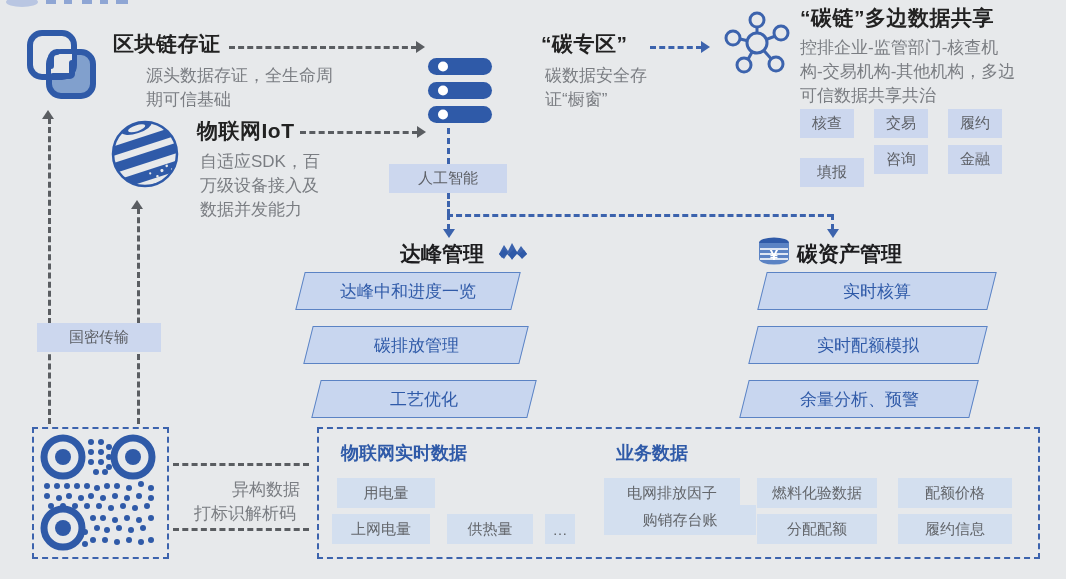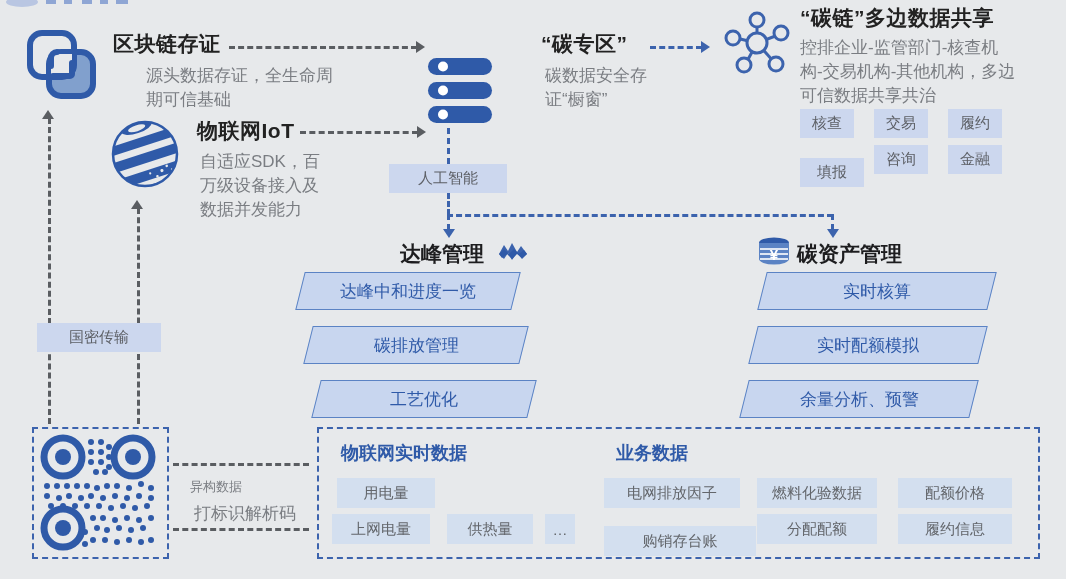--- a/index.html
+++ b/index.html
@@ -343,36 +343,36 @@
           <circle cx="100" cy="106" r="3"></circle>
           <circle cx="110" cy="104" r="3"></circle>
         <circle cx="44" cy="96" r="3"></circle>
           <circle cx="44" cy="108" r="3"></circle>
       </g>
     </svg>
   </div>
 
   <div class="abs hline-grey" style="left:173px;top:463px;width:136px;"></div>
   <div class="abs hline-grey" style="left:173px;top:528px;width:136px;"></div>
-  <div class="abs desc" style="left:190px;top:478px;width:110px;font-size:13px;text-align:left;">异构数据</div>
+  <div class="abs desc" style="left:190px;top:478px;width:110px;font-size:17px;text-align:right;">异构数据</div>
   <div class="abs desc" style="left:182px;top:502px;width:126px;font-size:17px;text-align:center;">打标识解析码</div>
 
   <div class="abs dash-box" style="left:317px;top:427px;width:723px;height:132px;"></div>
 
   <div class="abs blue-title" style="left:341px;top:441px;font-size:18px;">物联网实时数据</div>
 
   <div class="abs blue-title" style="left:616px;top:441px;font-size:18px;">业务数据</div>
 
   <div class="abs chip-soft" style="left:337px;top:478px;width:98px;height:30px;">用电量</div>
 
   <div class="abs chip-soft" style="left:332px;top:514px;width:98px;height:30px;">上网电量</div>
   <div class="abs chip-soft" style="left:447px;top:514px;width:86px;height:30px;">供热量</div>
   <div class="abs chip-soft" style="left:545px;top:514px;width:30px;height:30px;">…</div>
 
   <div class="abs chip-soft" style="left:604px;top:478px;width:136px;height:30px;">电网排放因子</div>
   <div class="abs chip-soft" style="left:757px;top:478px;width:120px;height:30px;">燃料化验数据</div>
   <div class="abs chip-soft" style="left:898px;top:478px;width:114px;height:30px;">配额价格</div>
 
-  <div class="abs chip-soft" style="left:604px;top:526px;width:152px;height:30px;">购销存台账</div>
+  <div class="abs chip-soft" style="left:604px;top:505px;width:152px;height:30px;">购销存台账</div>
   <div class="abs chip-soft" style="left:757px;top:514px;width:120px;height:30px;">分配配额</div>
   <div class="abs chip-soft" style="left:898px;top:514px;width:114px;height:30px;">履约信息</div>
 
 </div>
 
 </body></html>

